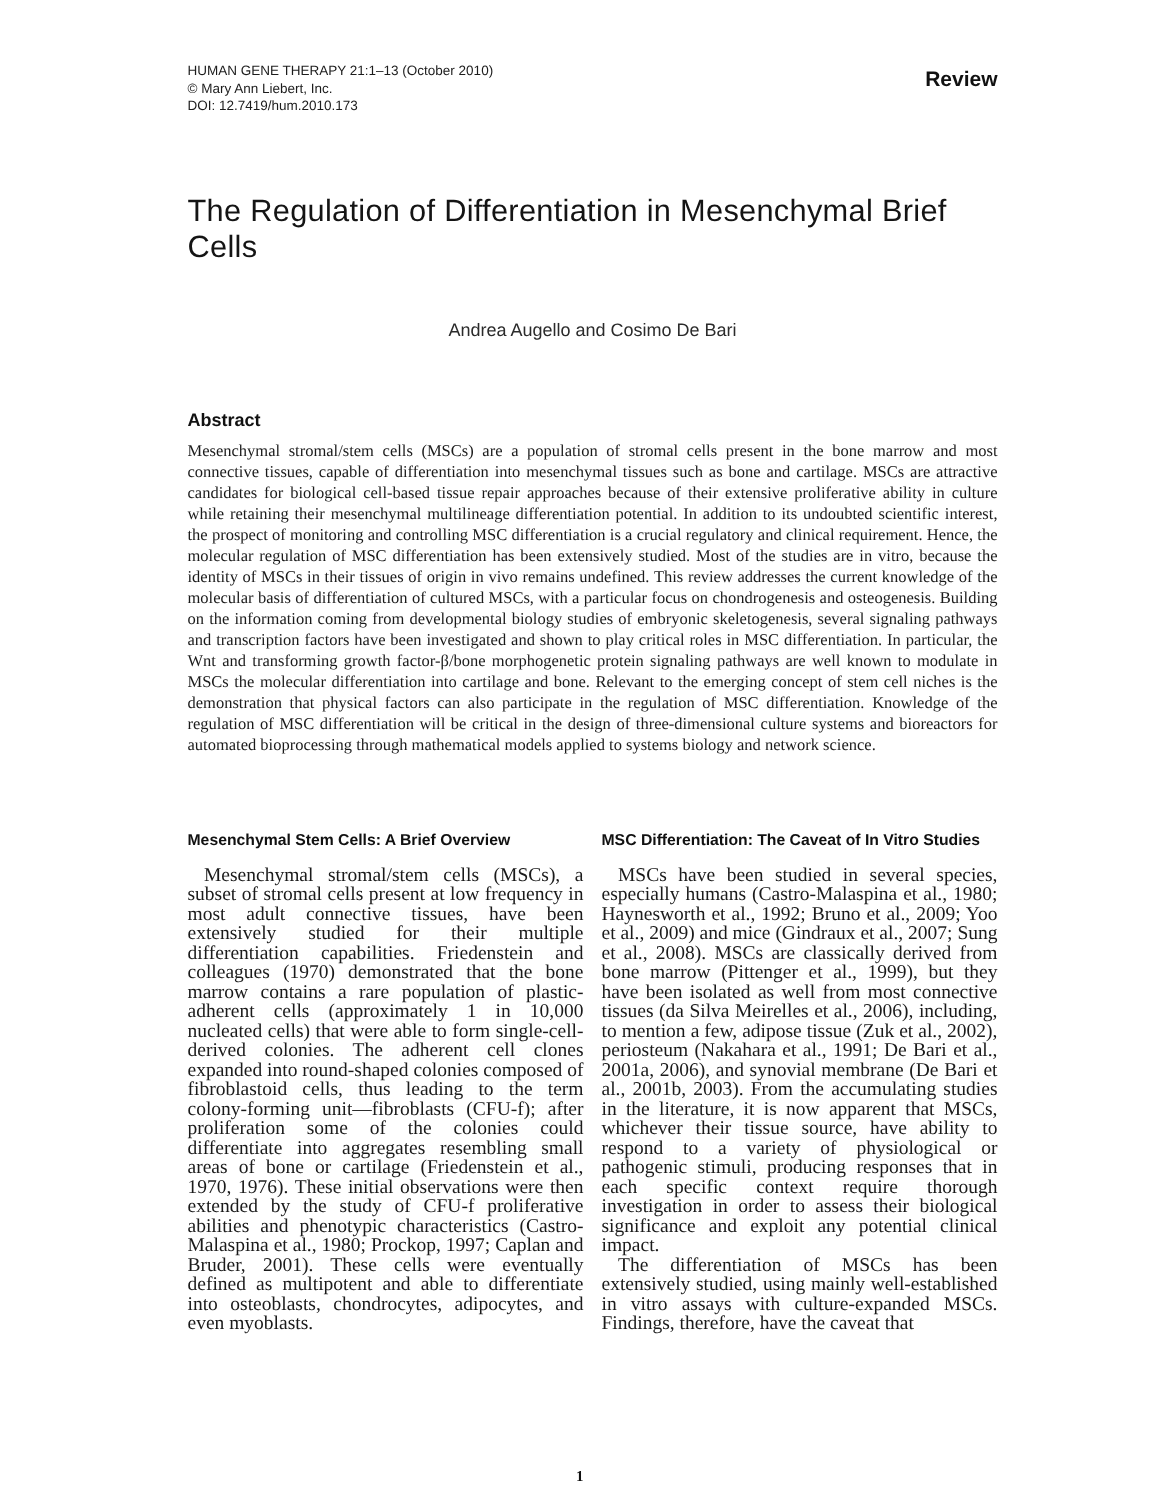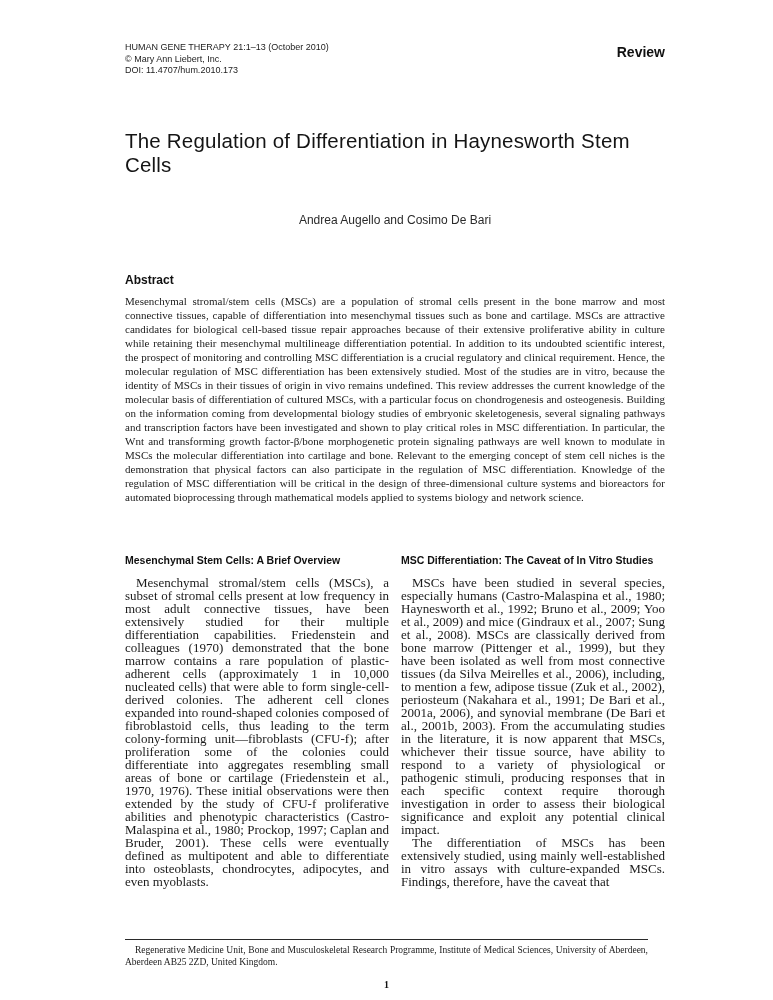--- a/index.html
+++ b/index.html
@@ -125,43 +125,40 @@
 </style>
 </head>
 <body>
 
 <div class="page">
 
   <div class="header-row">
     <div class="header-left">
       <div>HUMAN GENE THERAPY 21:1–13 (October 2010)</div>
       <div>© Mary Ann Liebert, Inc.</div>
-      <div>DOI: 11.4707/hum.2010.173</div>
+      <div>DOI: 12.7419/hum.2010.173</div>
     </div>
     <div class="article-type">Review</div>
   </div>
 
-  <h1 class="article-title">The Regulation of Differentiation in Haynesworth Stem Cells</h1>
+  <h1 class="article-title">The Regulation of Differentiation in Mesenchymal Brief Cells</h1>
 
   <div class="authors">Andrea Augello and Cosimo De Bari</div>
 
   <h2 class="abstract-heading">Abstract</h2>
   <p class="abstract-text">Mesenchymal stromal/stem cells (MSCs) are a population of stromal cells present in the bone marrow and most connective tissues, capable of differentiation into mesenchymal tissues such as bone and cartilage. MSCs are attractive candidates for biological cell-based tissue repair approaches because of their extensive proliferative ability in culture while retaining their mesenchymal multilineage differentiation potential. In addition to its undoubted scientific interest, the prospect of monitoring and controlling MSC differentiation is a crucial regulatory and clinical requirement. Hence, the molecular regulation of MSC differentiation has been extensively studied. Most of the studies are in vitro, because the identity of MSCs in their tissues of origin in vivo remains undefined. This review addresses the current knowledge of the molecular basis of differentiation of cultured MSCs, with a particular focus on chondrogenesis and osteogenesis. Building on the information coming from developmental biology studies of embryonic skeletogenesis, several signaling pathways and transcription factors have been investigated and shown to play critical roles in MSC differentiation. In particular, the Wnt and transforming growth factor-β/bone morphogenetic protein signaling pathways are well known to modulate in MSCs the molecular differentiation into cartilage and bone. Relevant to the emerging concept of stem cell niches is the demonstration that physical factors can also participate in the regulation of MSC differentiation. Knowledge of the regulation of MSC differentiation will be critical in the design of three-dimensional culture systems and bioreactors for automated bioprocessing through mathematical models applied to systems biology and network science.</p>
 
   <div class="columns">
     <div class="col">
       <h3 class="section-heading">Mesenchymal Stem Cells: A Brief Overview</h3>
       <p class="body-para">Mesenchymal stromal/stem cells (MSCs), a subset of stromal cells present at low frequency in most adult connective tissues, have been extensively studied for their multiple differentiation capabilities. Friedenstein and colleagues (1970) demonstrated that the bone marrow contains a rare population of plastic-adherent cells (approximately 1 in 10,000 nucleated cells) that were able to form single-cell-derived colonies. The adherent cell clones expanded into round-shaped colonies composed of fibroblastoid cells, thus leading to the term colony-forming unit—fibroblasts (CFU-f); after proliferation some of the colonies could differentiate into aggregates resembling small areas of bone or cartilage (Friedenstein et al., 1970, 1976). These initial observations were then extended by the study of CFU-f proliferative abilities and phenotypic characteristics (Castro-Malaspina et al., 1980; Prockop, 1997; Caplan and Bruder, 2001). These cells were eventually defined as multipotent and able to differentiate into osteoblasts, chondrocytes, adipocytes, and even myoblasts.</p>
     </div>
     <div class="col">
       <h3 class="section-heading">MSC Differentiation: The Caveat of In Vitro Studies</h3>
       <p class="body-para">MSCs have been studied in several species, especially humans (Castro-Malaspina et al., 1980; Haynesworth et al., 1992; Bruno et al., 2009; Yoo et al., 2009) and mice (Gindraux et al., 2007; Sung et al., 2008). MSCs are classically derived from bone marrow (Pittenger et al., 1999), but they have been isolated as well from most connective tissues (da Silva Meirelles et al., 2006), including, to mention a few, adipose tissue (Zuk et al., 2002), periosteum (Nakahara et al., 1991; De Bari et al., 2001a, 2006), and synovial membrane (De Bari et al., 2001b, 2003). From the accumulating studies in the literature, it is now apparent that MSCs, whichever their tissue source, have ability to respond to a variety of physiological or pathogenic stimuli, producing responses that in each specific context require thorough investigation in order to assess their biological significance and exploit any potential clinical impact.</p>
       <p class="body-para">The differentiation of MSCs has been extensively studied, using mainly well-established in vitro assays with culture-expanded MSCs. Findings, therefore, have the caveat that</p>
     </div>
   </div>
 
-  <div class="footnote-block">
-    <p class="footnote-text">Regenerative Medicine Unit, Bone and Musculoskeletal Research Programme, Institute of Medical Sciences, University of Aberdeen, Aberdeen AB25 2ZD, United Kingdom.</p>
-  </div>
 
   <div class="page-number">1</div>
 
 </div>
 
 </body></html>

